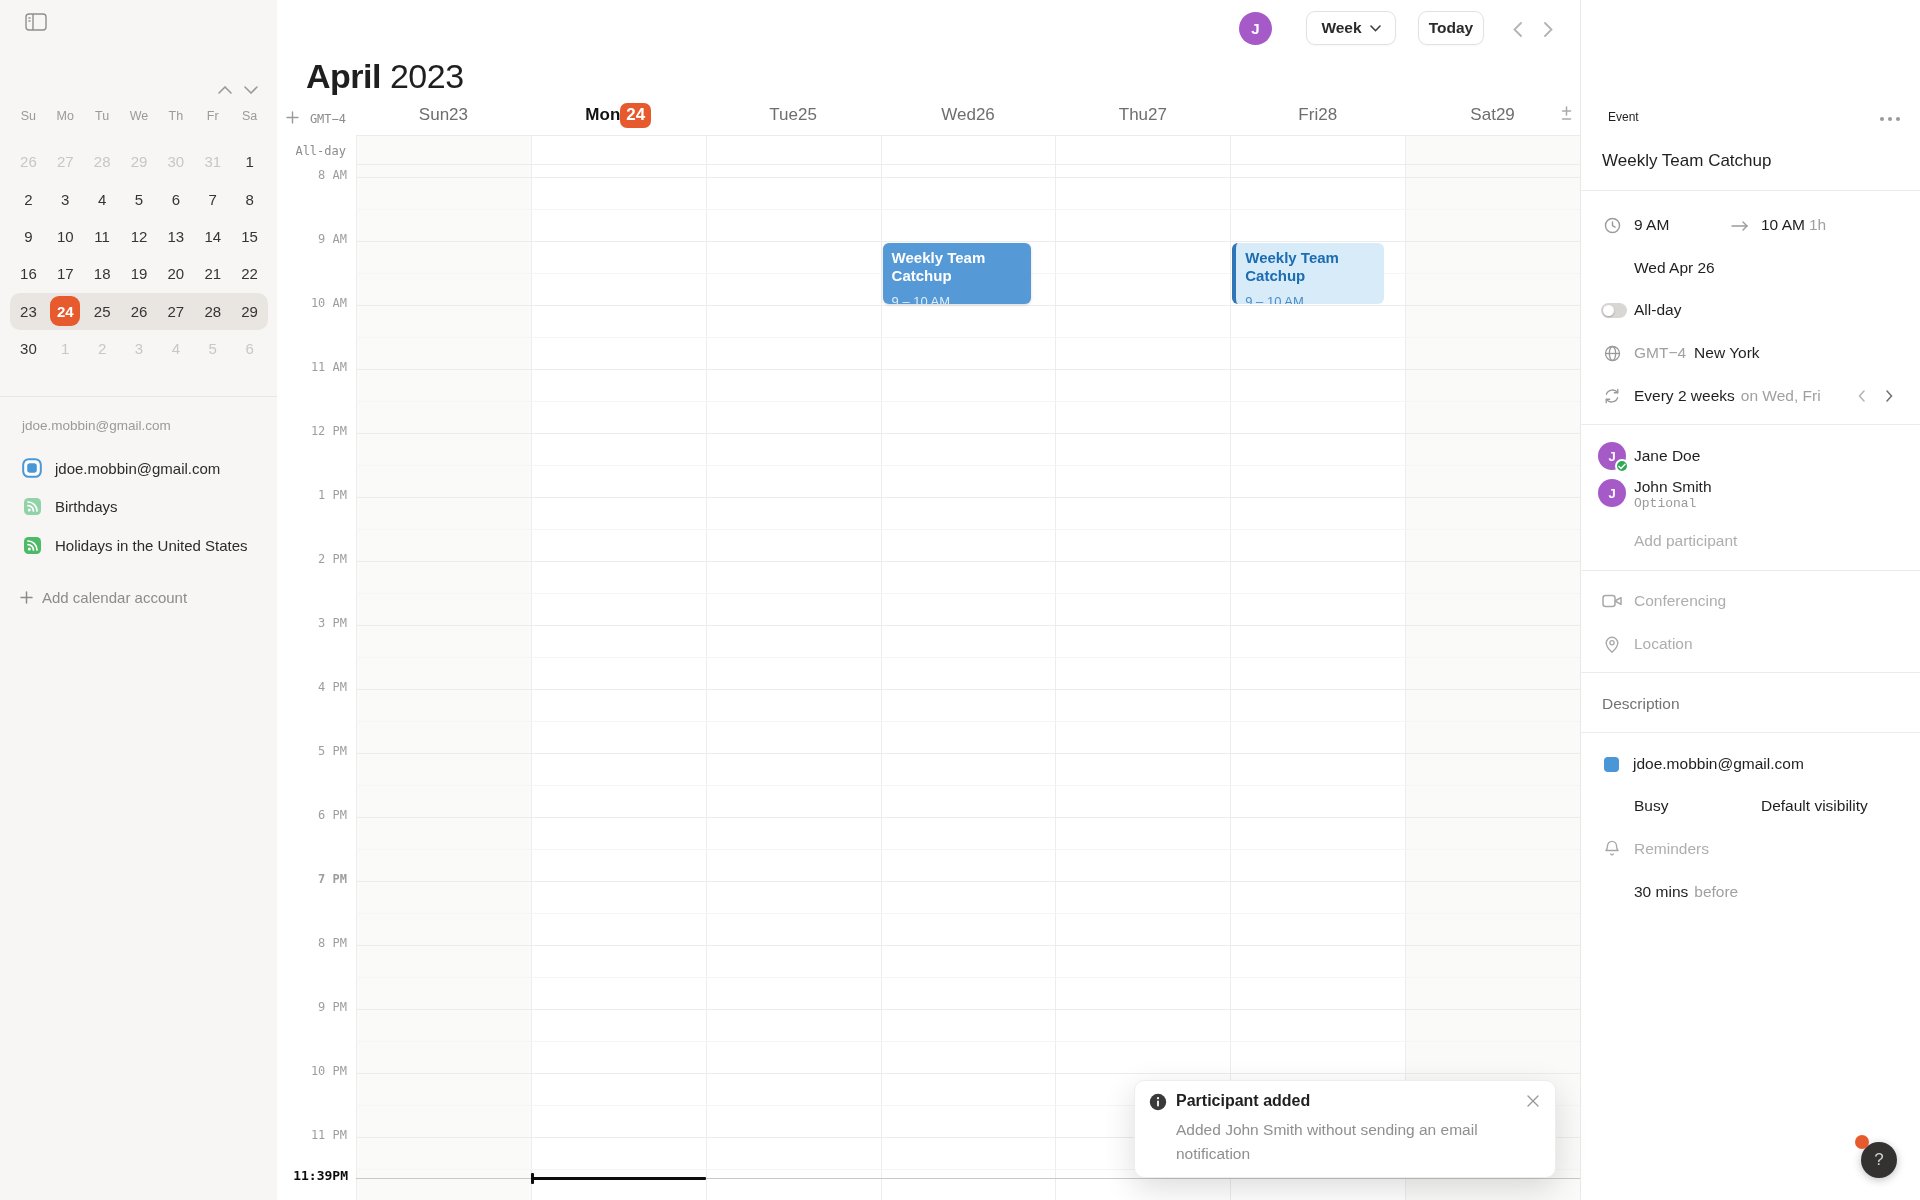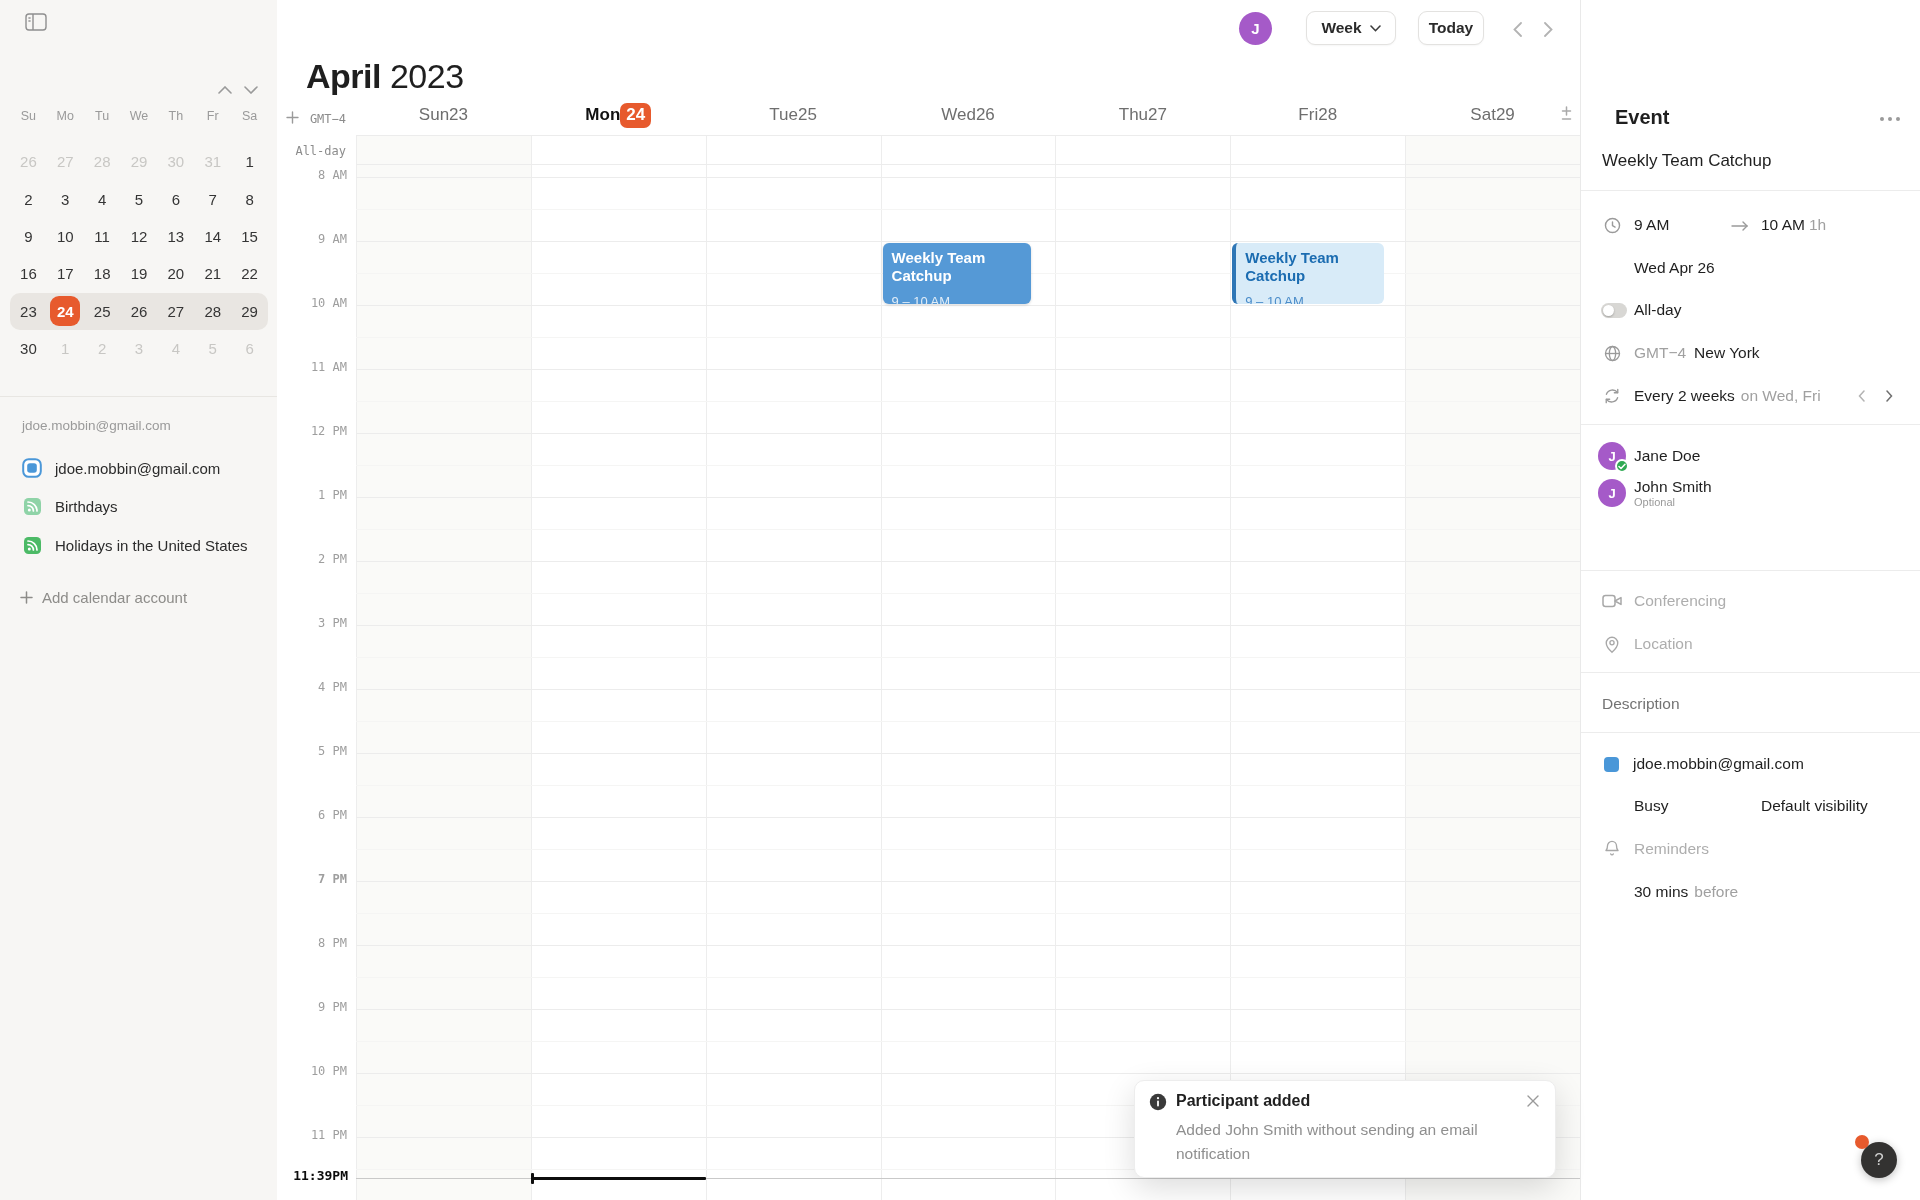--- a/index.html
+++ b/index.html
@@ -95,21 +95,21 @@
   
   .panel { position:absolute; left:1580px; top:0; width:340px; height:1200px;
     background:#fff; border-left:1px solid #e9e9e9; }
   .prow { position:absolute; left:0; width:340px; display:flex; align-items:center; }
   .p-ic { position:absolute; left:21px; width:20px; height:20px; display:flex; align-items:center; justify-content:center; }
   .ptx { font-size:15.5px; color:#1f1f1f; }
   .pgray { font-size:15.5px; color:#a0a0a0; }
   .pplace { font-size:15.5px; color:#aeaeae; }
   .off53 { position:absolute; left:53px; }
   .p-head { top:104px; height:26px; }
-  .p-head .hl { position:absolute; left:34px; font-size:20px; font-weight:700; }
+  .p-head .hl { position:absolute; left:27px; font-size:12px; font-weight:400; }
   .p-dots { position:absolute; left:296px; top:4px; width:26px; height:18px; }
   .p-title { position:absolute; left:21px; top:151px; font-size:17px; cursor:text; }
   .pdiv { position:absolute; left:0; width:340px; height:1px; background:#ececec; }
   .r-time { top:211px; height:28px; }
   .t-start { position:absolute; left:53px; font-weight:500; }
   .t-arrow { position:absolute; left:150px; top:6px; }
   .t-end { position:absolute; left:180px; font-weight:500; }
   .t-dur { position:absolute; left:228px; }
   .r-date { top:254px; height:28px; }
   .toggle { position:absolute; left:20px; width:26px; height:15px; border-radius:8px; background:#d8d7d4; }
@@ -123,21 +123,21 @@
   .rep-nav { position:absolute; width:16px; height:16px; top:6px; display:flex; align-items:center; justify-content:center; }
   .rep-prev { left:272px; } .rep-next { left:300px; }
   .participants { position:absolute; left:0; top:439px; width:340px; }
   .part { position:absolute; left:0; width:340px; }
   .pav { position:absolute; left:17px; width:28px; height:28px; border-radius:50%;
     background:var(--avatar-purple); color:#fff; font-size:13px; font-weight:bold;
     display:flex; align-items:center; justify-content:center; }
   .pbadge { position:absolute; right:-3px; bottom:-3px; width:14px; height:14px; border-radius:50%;
     background:var(--organizer-green); border:2px solid #fff; display:flex; align-items:center; justify-content:center; }
   .pname { position:absolute; left:53px; font-size:15.5px; }
-  .pnote { position:absolute; left:53px; font-size:11px; color:#9a9a9a; }
+  .pnote { position:absolute; left:53px; font-size:13px; color:#9a9a9a;font-family:Liberation Mono, monospace; }
   .r-addpart { top:527px; height:28px; }
   .r-conf { top:587px; height:28px; }
   .r-loc { top:630px; height:28px; }
   .r-desc { position:absolute; left:21px; top:695px; font-size:15.5px; color:#737373; cursor:text; }
   .r-cal { top:750px; height:28px; }
   .cal-sq { position:absolute; left:23px; width:15px; height:15px; border-radius:4px; background:var(--calendar-blue); }
   .r-cal .off53 { left:52px; }
   .r-busy { top:792px; height:28px; }
   .vis { position:absolute; left:180px; }
   .r-rem { top:835px; height:28px; }
@@ -528,20 +528,23 @@
           </span></span>
         <span class="pname" style="top: 6px;">Jane Doe</span>
       </div>
       <div class="part" style="top: 39px; height: 40px;">
         <span class="pav" style="top: 1px;">J</span>
         <span class="pname" style="top: 0px;">John Smith</span>
         <span class="pnote" style="top: 18px;">Optional</span>
       </div>
     </div>
 
+  <div class="prow r-addpart">
+    <span class="off53 pplace">Add participant</span>
+  </div>
   <div class="pdiv" style="top:570px"></div>
 
   <div class="prow r-conf">
     <span class="p-ic">
       <svg width="20" height="16" viewBox="0 0 20 16" fill="none" stroke="#a8a8a8" stroke-width="1.5" stroke-linejoin="round">
           <rect x="1" y="2.5" width="12" height="11" rx="2.5"></rect>
           <path d="M13 8l6-3.4v6.8L13 8z"></path>
         </svg>
     </span>
     <span class="off53 pplace">Conferencing</span>

